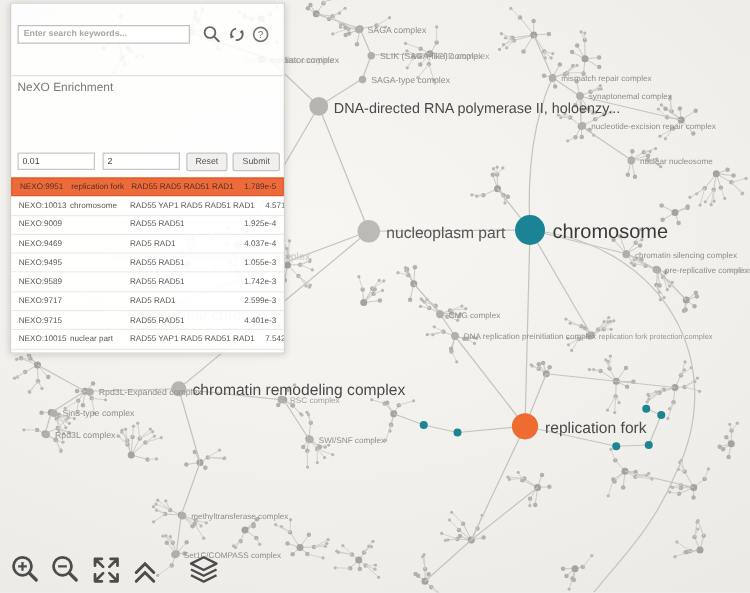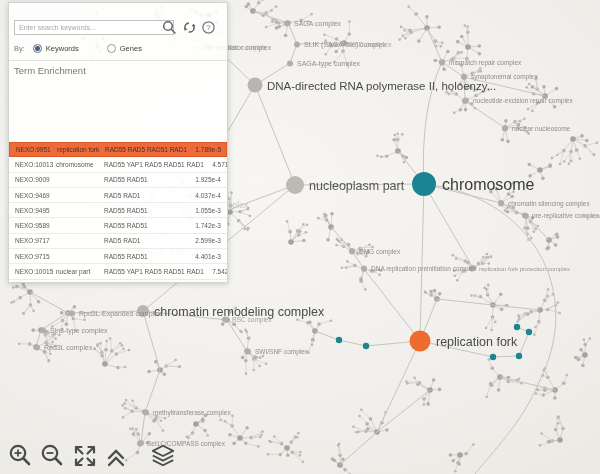--- a/index.html
+++ b/index.html
@@ -17,22 +17,22 @@
     position:absolute;left:8px;top:2px;width:220px;height:281px;
     background:rgba(255,255,255,0.88);
     border:1px solid #d5d3cf;
     box-shadow:0 1px 6px rgba(0,0,0,0.18);
     box-sizing:border-box;
   }
   .panel *{box-sizing:border-box;}
   .p-title{position:absolute;left:5px;top:19px;font-size:12px;font-weight:bold;color:#1c1c1c;}
   .search-row{position:absolute;left:5px;top:17px;right:5px;height:16px;}
   .search-input{
-    position:absolute;left:0;top:0;width:160px;height:15px;
-    border:1px solid #c3c1bd;font-size:7px;padding:0 4px;color:#444;background:#fff;
+    position:absolute;left:0;top:0;width:138px;height:15px;
+    border:1px solid #c3c1bd;font-size:7px;padding:0 4px;color:#444;background:#fff;font-weight:bold;
   }
   .search-input::placeholder{color:#a9a7a3;}
   .s-icon{position:absolute;top:0px;width:15px;height:15px;cursor:pointer;}
   .i-search{left:148px;} .i-refresh{left:168px;} .i-help{left:187px;}
   .radio-row{position:absolute;left:5px;top:39px;height:12px;font-size:7.5px;color:#555;display:flex;align-items:center;}
   .by-label{margin-right:8px;color:#777;}
   .radio{width:9px;height:9px;border:1px solid #9a9894;border-radius:50%;position:relative;margin-right:4px;background:#fff;cursor:pointer;flex:0 0 auto;}
   .radio.on{border-color:#6b6b6b;}
   .radio.on::after{content:"";position:absolute;left:1.5px;top:1.5px;width:4.5px;height:4.5px;border-radius:50%;background:#3f5f8f;}
   .radio-label{margin-right:28px;color:#3c3c3c;}
@@ -1446,33 +1446,32 @@
         <circle cx="7.5" cy="7.5" r="4.6" fill="none" stroke="#666" stroke-width="1.5" stroke-dasharray="8 4.5"></circle>
         <polygon points="12.6,4.2 12.6,8 9.6,5.4" fill="#666"></polygon>
         <polygon points="2.4,10.8 2.4,7 5.4,9.6" fill="#666"></polygon>
       </svg>
       <svg class="s-icon i-help" viewBox="0 0 15 15">
         <circle cx="7.5" cy="7.5" r="5.6" fill="none" stroke="#777" stroke-width="1.3"></circle>
         <text x="7.5" y="10.4" font-size="8" fill="#777" text-anchor="middle">?</text>
       </svg>
     </div>
 
-    <div class="radio-row">
-      <span class="by-label">By:</span>
-      <span class="radio r0 on"></span>
-      <span class="radio-label">Keywords</span>
-      <span class="radio r1"></span>
-      <span class="radio-label">Genes</span>
-    </div>
 
     <div class="divider"></div>
 
-    <div class="enrich-heading">Term Enrichment</div>
+    <div class="enrich-heading">NeXO Enrichment</div>
 
 
+    <div class="param-row">
+      <input class="param-input p-alpha" value="0.01" style="">
+      <input class="param-input p-min" value="2" style="">
+      <button class="btn b-reset">Reset</button>
+      <button class="btn b-submit">Submit</button>
+    </div>
 
     <div class="results" id="results-table">
         <div class="results-row hl">
           <span class="c-id">NEXO:9951</span>
           <span class="c-term">replication fork</span>
           <span class="c-genes">RAD55 RAD5 RAD51 RAD1</span>
           <span class="c-pv">1.789e-5</span>
         </div>
         <div class="results-row">
           <span class="c-id">NEXO:10013</span>

